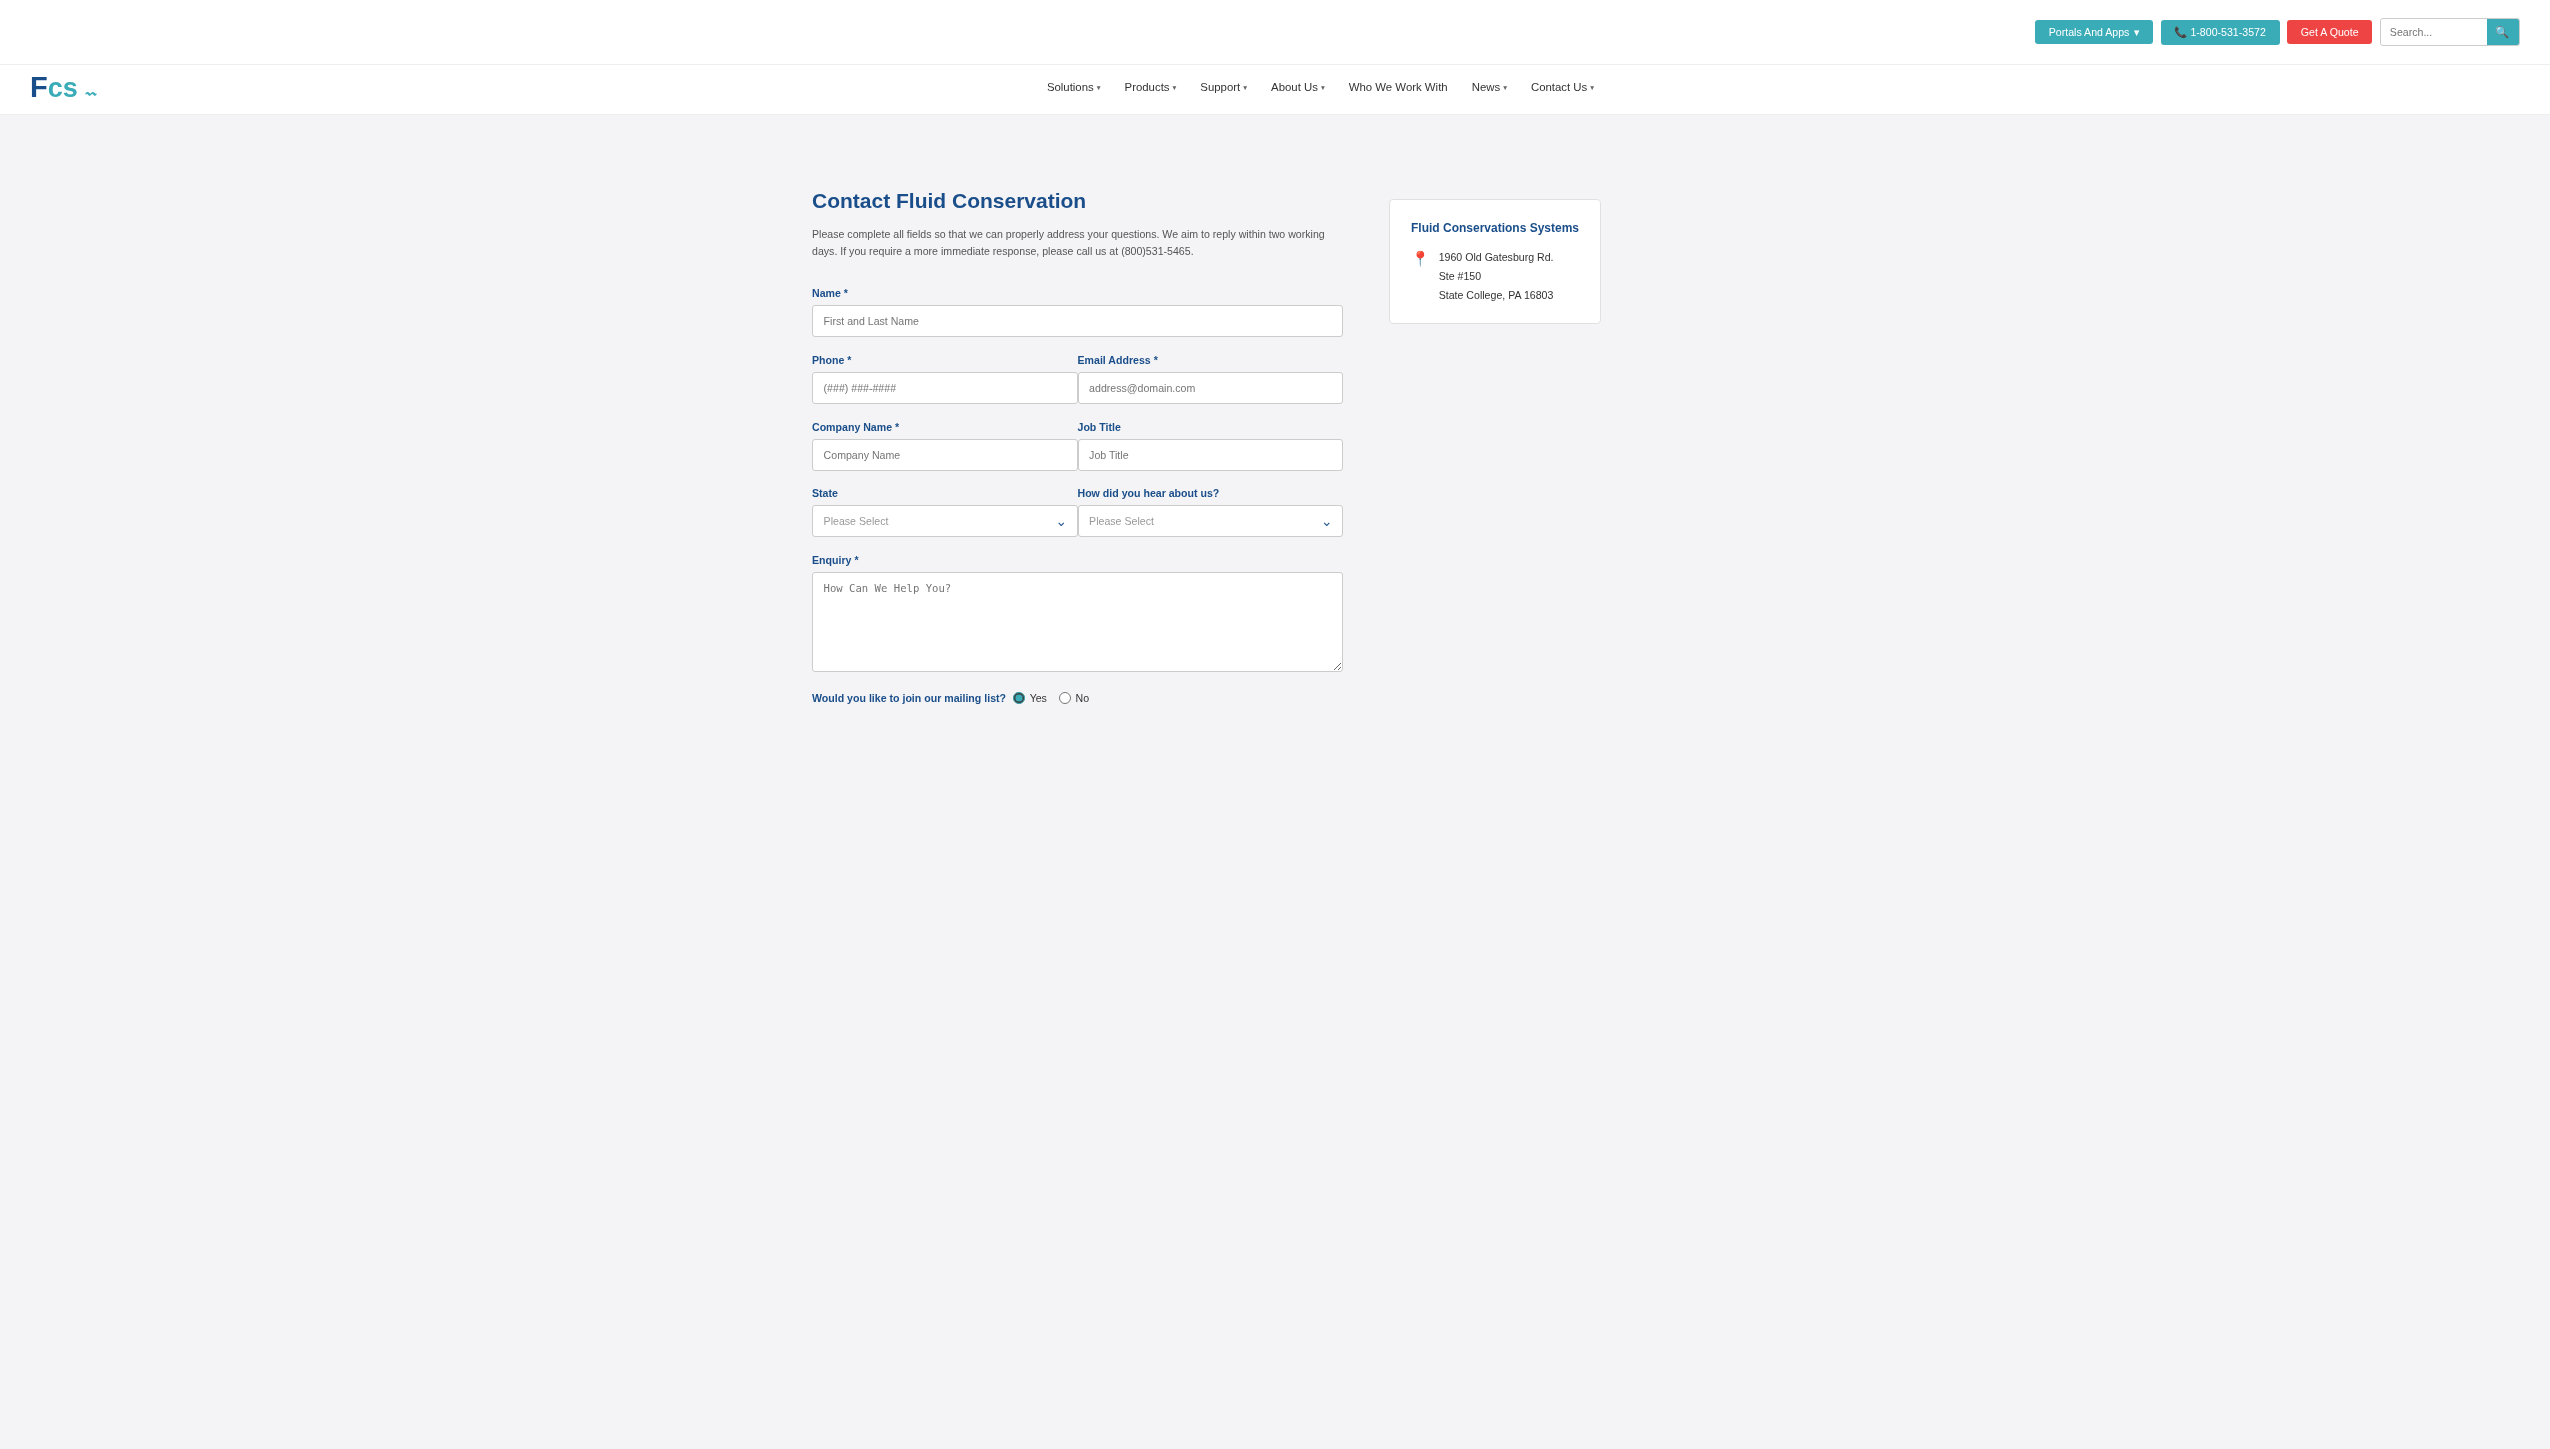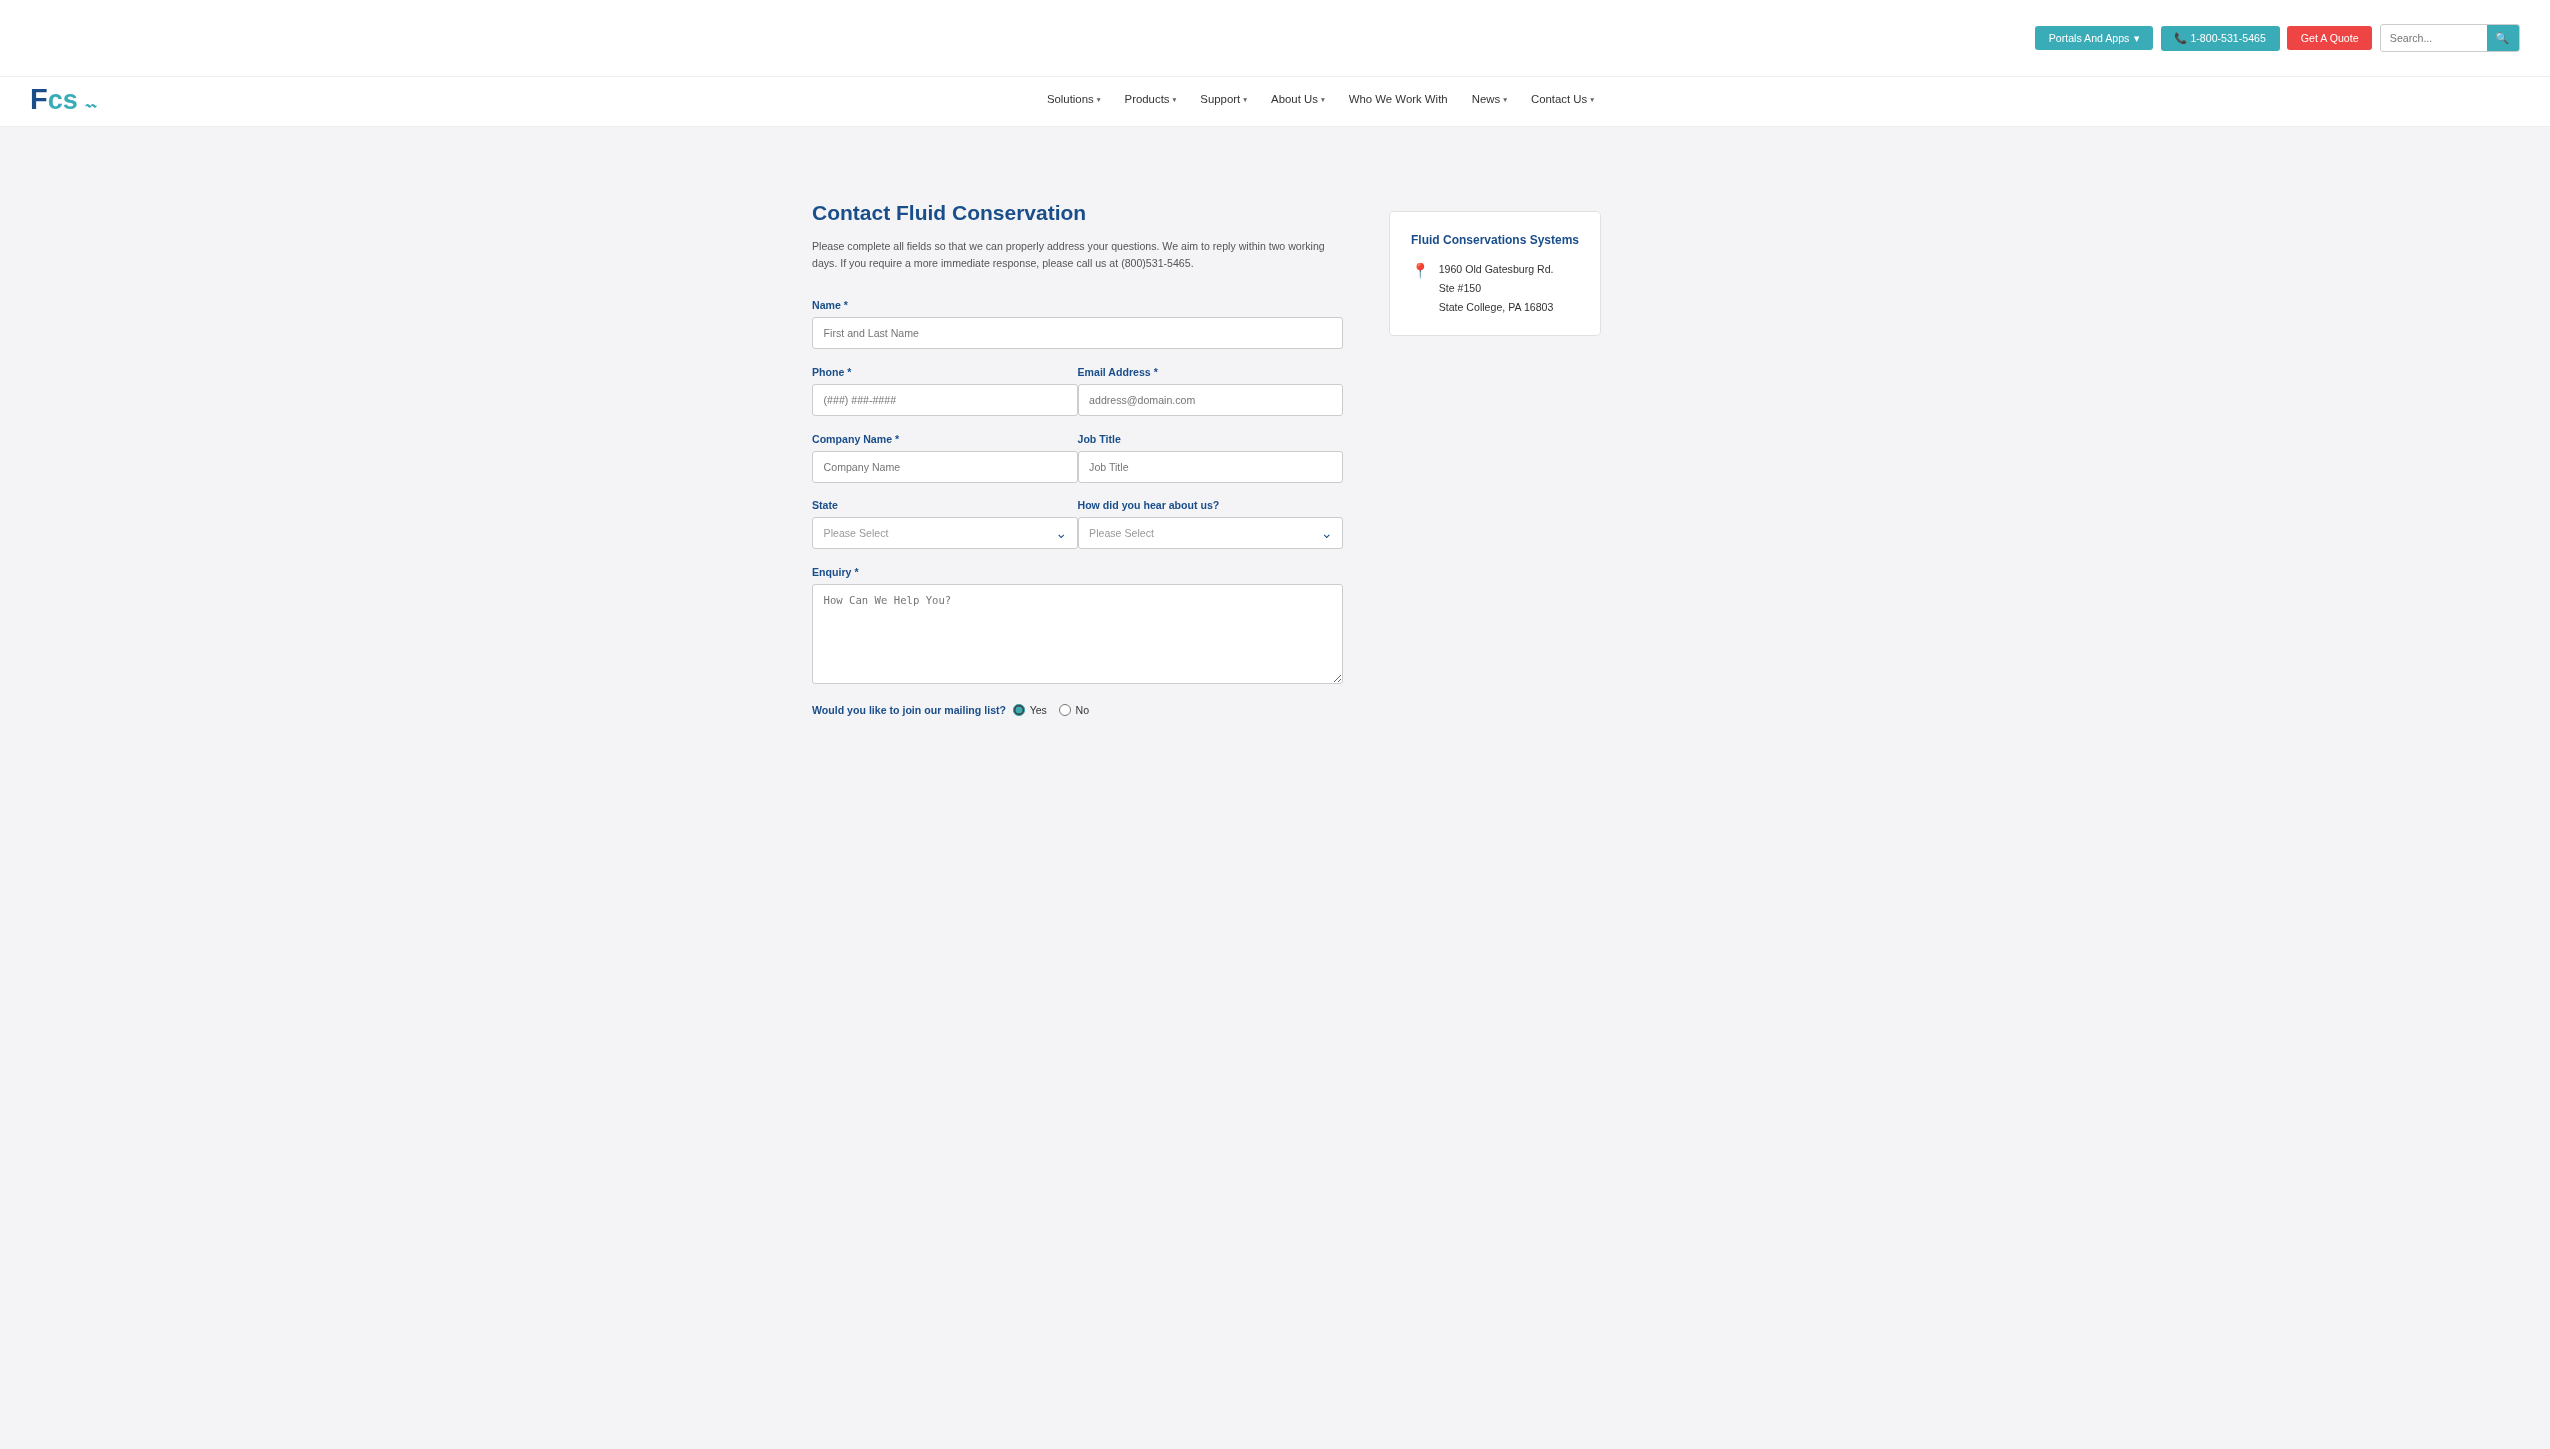--- a/index.html
+++ b/index.html
@@ -4,21 +4,21 @@
   <style>
     * { box-sizing: border-box; margin: 0; padding: 0; }
     body { font-family: Arial, sans-serif; background: #f4f4f6; color: #333; }
 
     
     .top-bar {
       display: flex;
       justify-content: flex-end;
       align-items: center;
       background: #fff;
-      padding: 24px 30px;
+      padding: 18px 30px;
       gap: 7.6px;
       border-bottom: 0.8px solid #eee;
     }
     .top-bar-btn {
       background: #3aacb8;
       color: #fff;
       border: none;
       border-radius: 3px;
       padding: 6px 13.7px;
       font-size: 10.6px;
@@ -257,21 +257,21 @@
   </style>
 </head>
 <body>
 
 <div class="top-bar">
   <button class="top-bar-btn">
     <span>Portals And Apps</span>
     <span>▾</span>
   </button>
   <button class="top-bar-btn phone-btn">
-    <span>📞 1-800-531-5465</span>
+    <span>📞 1-800-531-3572</span>
   </button>
   <button class="top-bar-btn quote-btn">
     <span>Get A Quote</span>
   </button>
   <div class="search-wrap">
     <input type="text" placeholder="Search..." style="">
     <button>
       <span>🔍</span>
     </button>
   </div>

